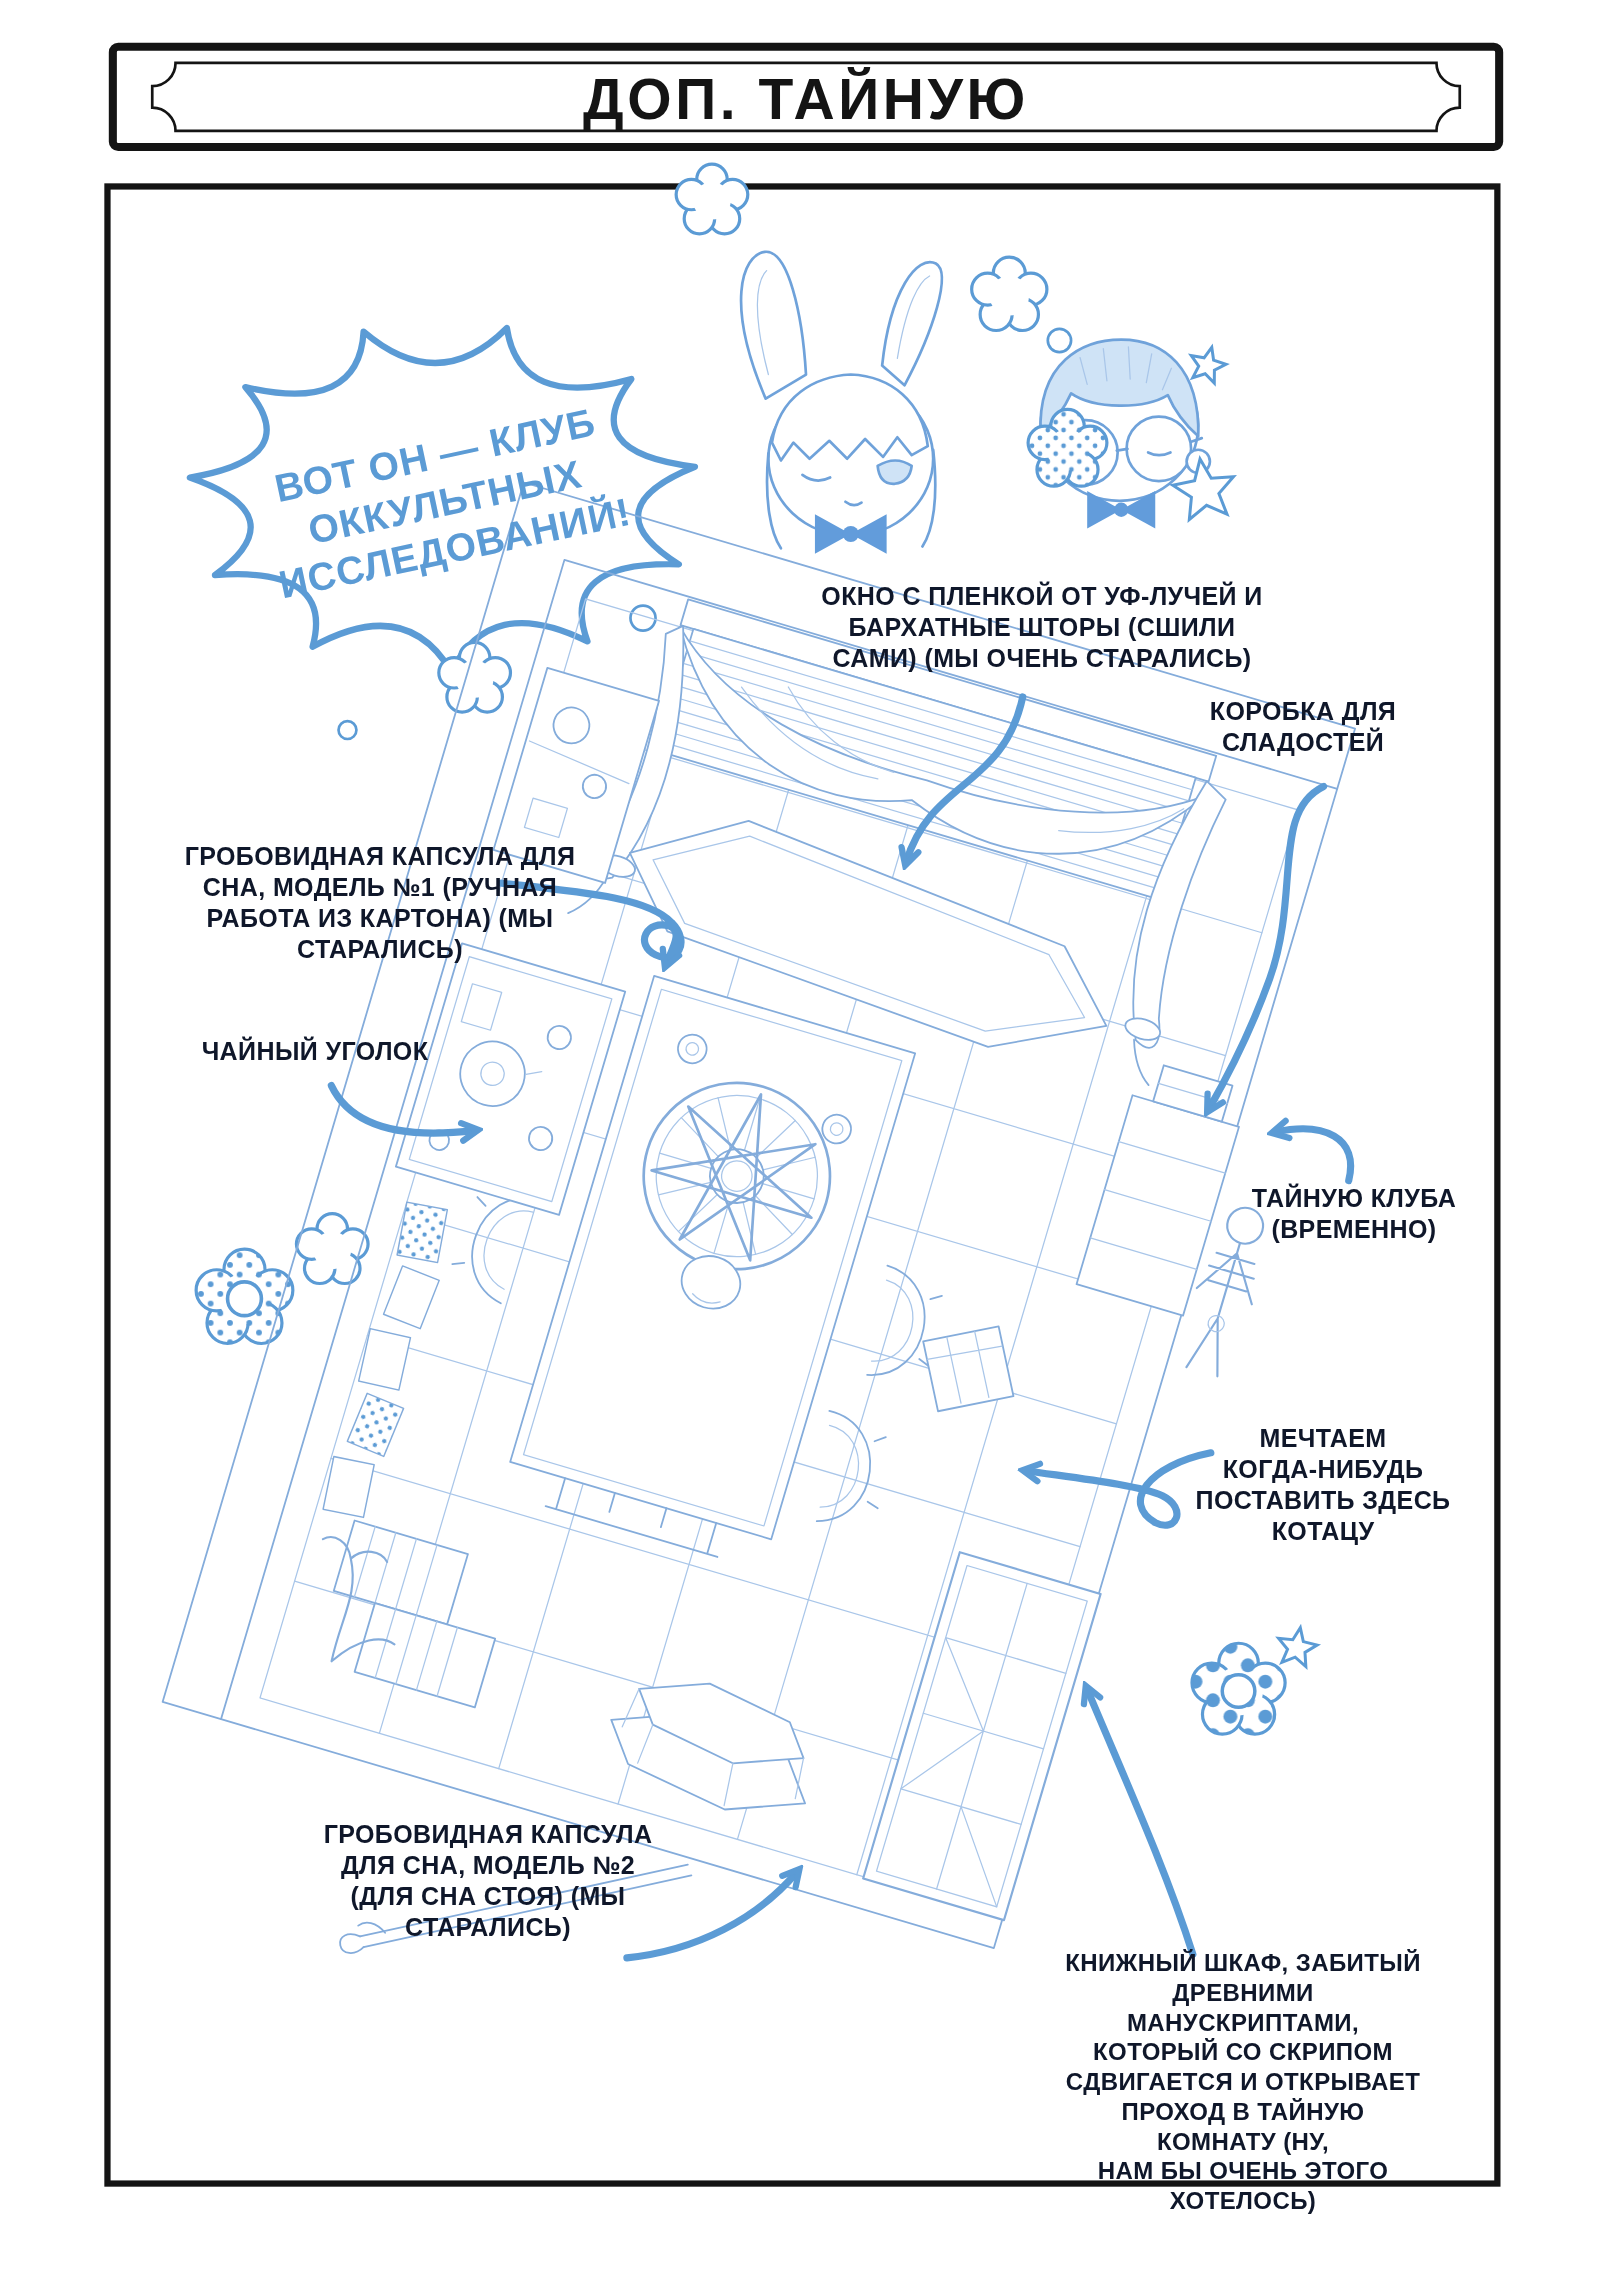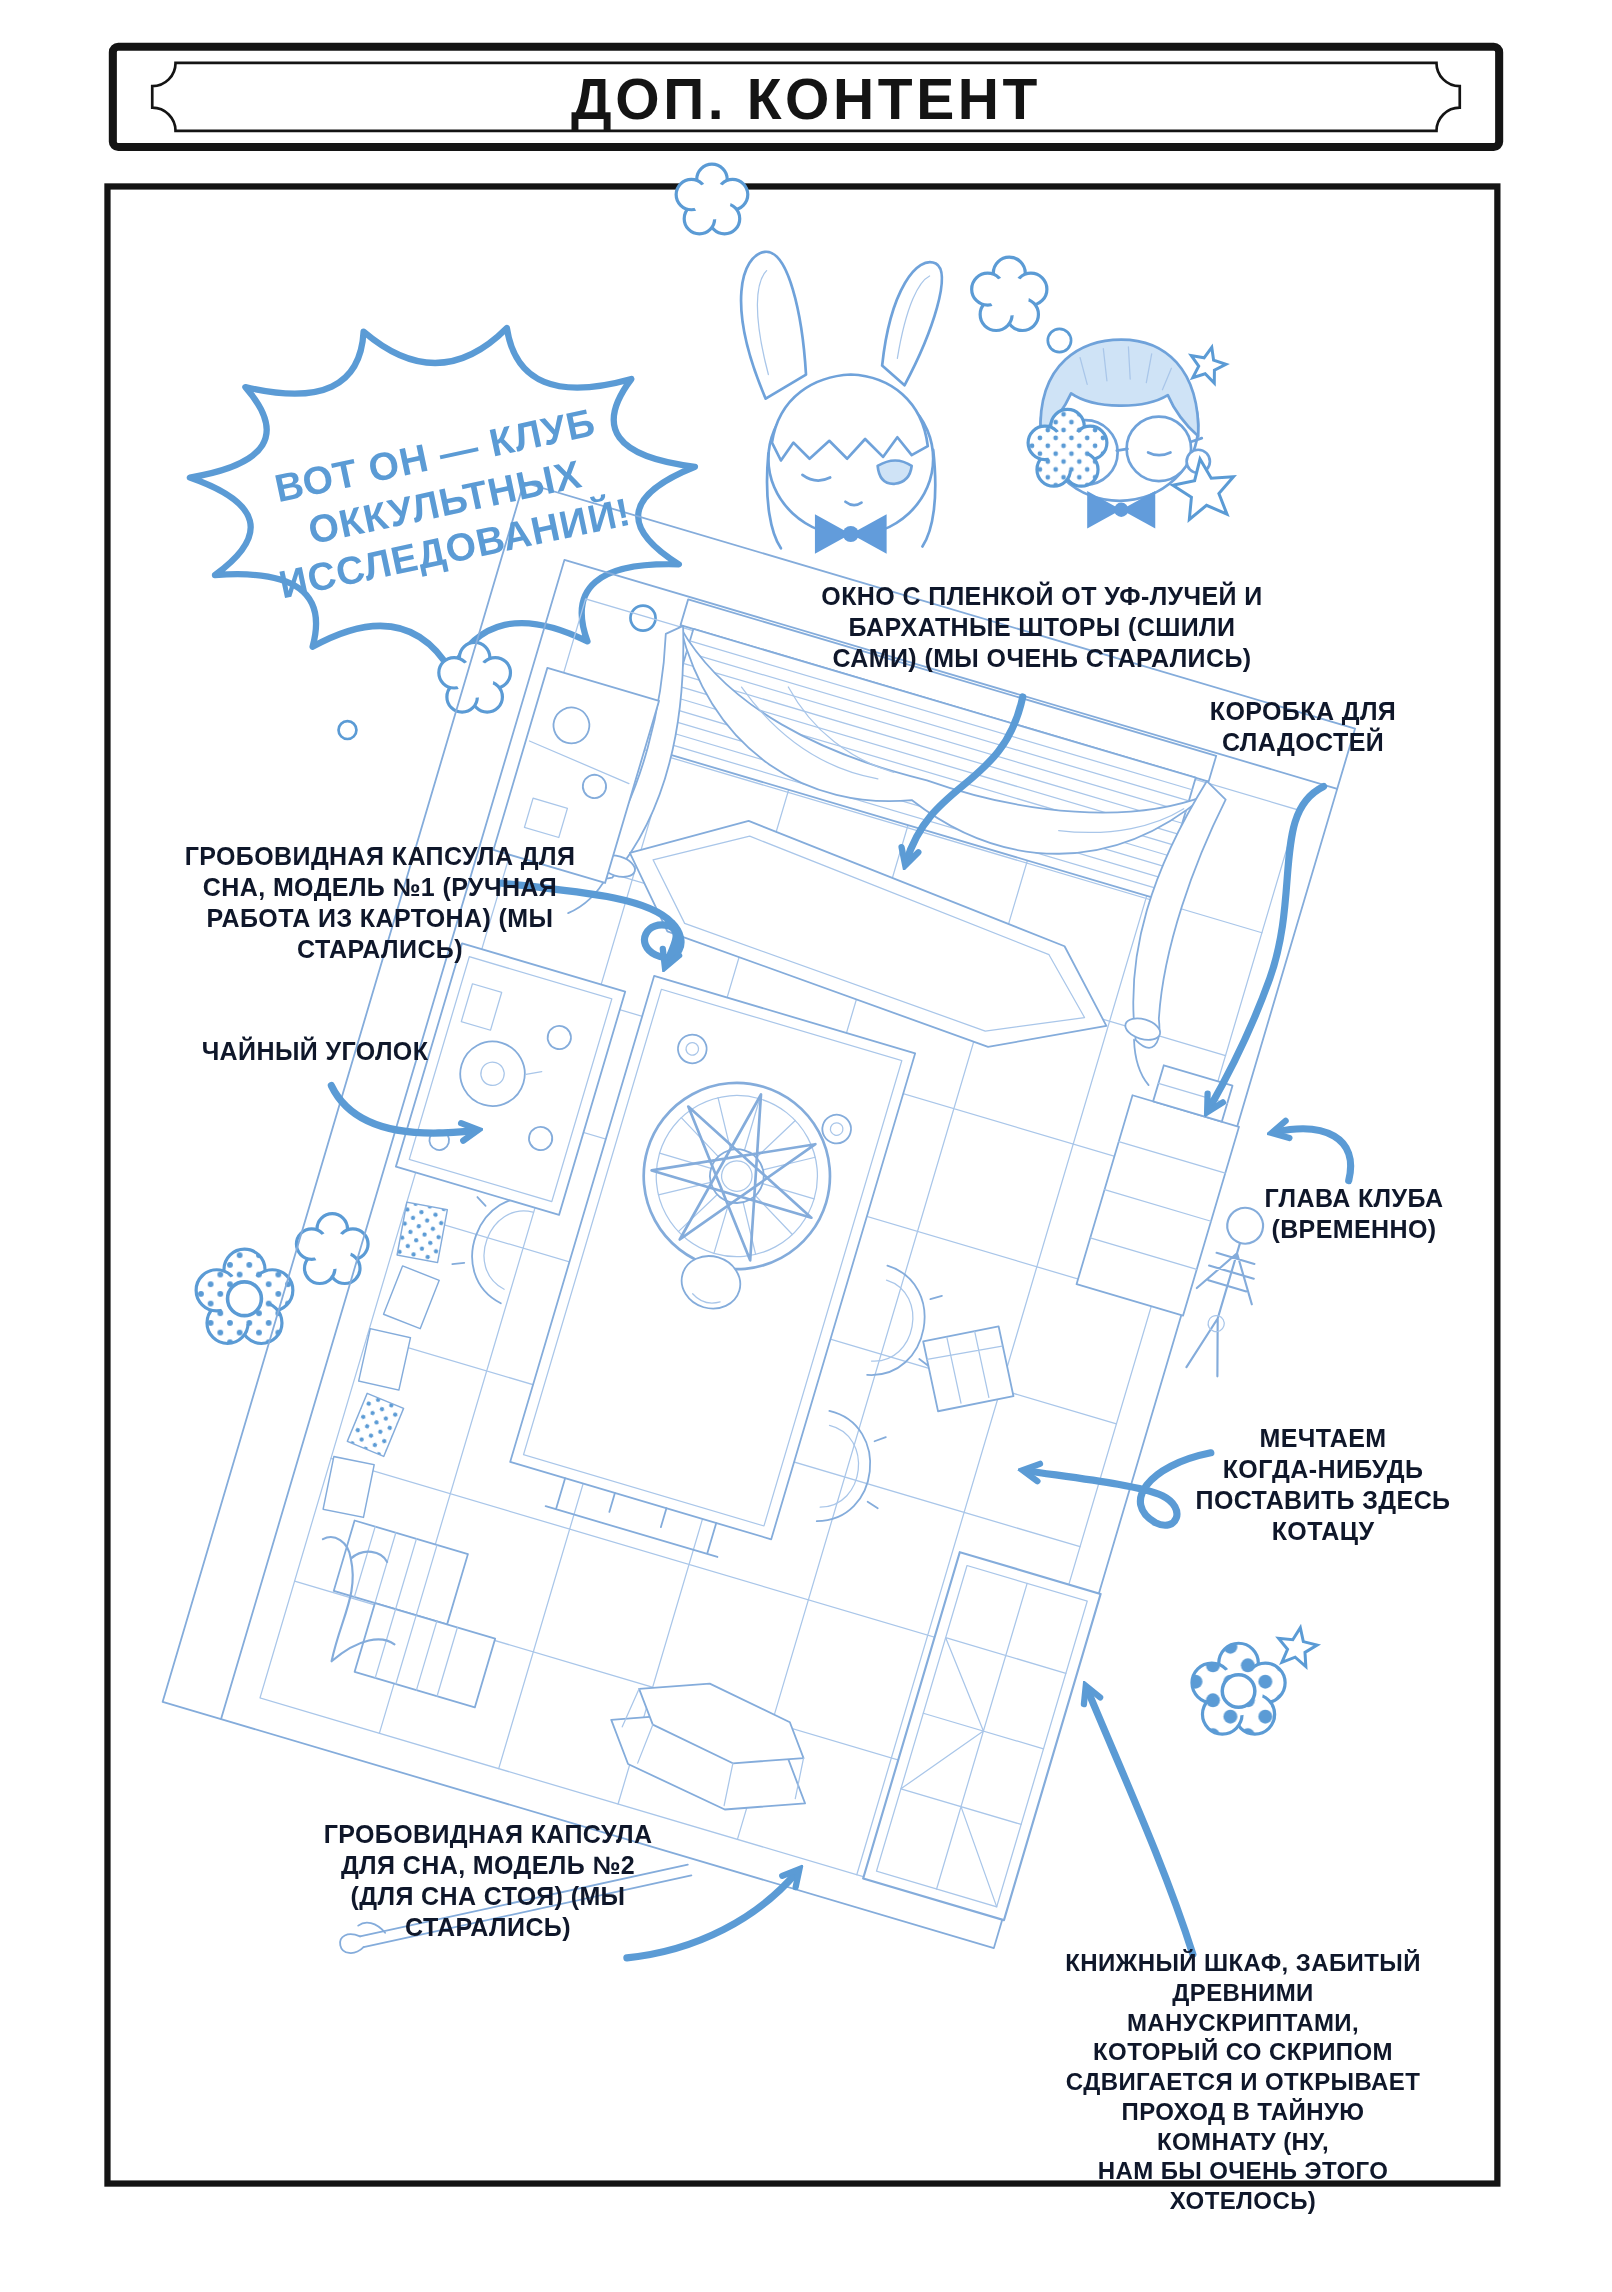--- a/index.html
+++ b/index.html
@@ -333,41 +333,41 @@
       <path class="arrow" d="M1478 878 C1420 906 1452 996 1418 1092 C1398 1148 1374 1196 1350 1238"></path>
       <path class="arrow" d="M560 986 C652 996 724 1002 750 1030 C772 1052 756 1078 732 1066 C708 1054 722 1026 748 1034 C762 1040 752 1056 744 1076"></path>
       <path class="arrow" d="M370 1212 C392 1258 448 1272 530 1262"></path>
       <path class="arrow" d="M1506 1318 C1518 1270 1478 1252 1424 1264"></path>
       <path class="arrow" d="M1352 1622 C1282 1636 1252 1678 1290 1700 C1314 1712 1326 1684 1298 1670 C1272 1658 1200 1650 1146 1642"></path>
       <path class="arrow" d="M700 2186 C778 2178 846 2142 890 2090"></path>
       <path class="arrow" d="M1332 2182 C1300 2082 1254 1982 1214 1886"></path>
     </g>
   </svg>
 
-  <div class="title">ДОП. КОНТЕНТ</div>
+  <div class="title">ДОП. ТАЙНУЮ</div>
 
   <div class="bubble-text">ВОТ ОН — КЛУБ
 ОККУЛЬТНЫХ
 ИССЛЕДОВАНИЙ!</div>
 
   <div class="anno" style="left:1042px; top:627px;">ОКНО С ПЛЕНКОЙ ОТ УФ-ЛУЧЕЙ И
 БАРХАТНЫЕ ШТОРЫ (СШИЛИ
 САМИ) (МЫ ОЧЕНЬ СТАРАЛИСЬ)</div>
 
   <div class="anno" style="left:1303px; top:727px;">КОРОБКА ДЛЯ
 СЛАДОСТЕЙ</div>
 
   <div class="anno" style="left:358px; top:903px;margin-left:22px;">ГРОБОВИДНАЯ КАПСУЛА ДЛЯ
 СНА, МОДЕЛЬ №1 (РУЧНАЯ
 РАБОТА ИЗ КАРТОНА) (МЫ
 СТАРАЛИСЬ)</div>
 
   <div class="anno" style="left:315px; top:1051px;">ЧАЙНЫЙ УГОЛОК</div>
 
-  <div class="anno" style="left:1354px; top:1214px;">ГЛАВА КЛУБА
+  <div class="anno" style="left:1354px; top:1214px;">ТАЙНУЮ КЛУБА
 (ВРЕМЕННО)</div>
 
   <div class="anno" style="left:1323px; top:1485px;">МЕЧТАЕМ
 КОГДА-НИБУДЬ
 ПОСТАВИТЬ ЗДЕСЬ
 КОТАЦУ</div>
 
   <div class="anno" style="left:488px; top:1881px;">ГРОБОВИДНАЯ КАПСУЛА
 ДЛЯ СНА, МОДЕЛЬ №2
 (ДЛЯ СНА СТОЯ) (МЫ

